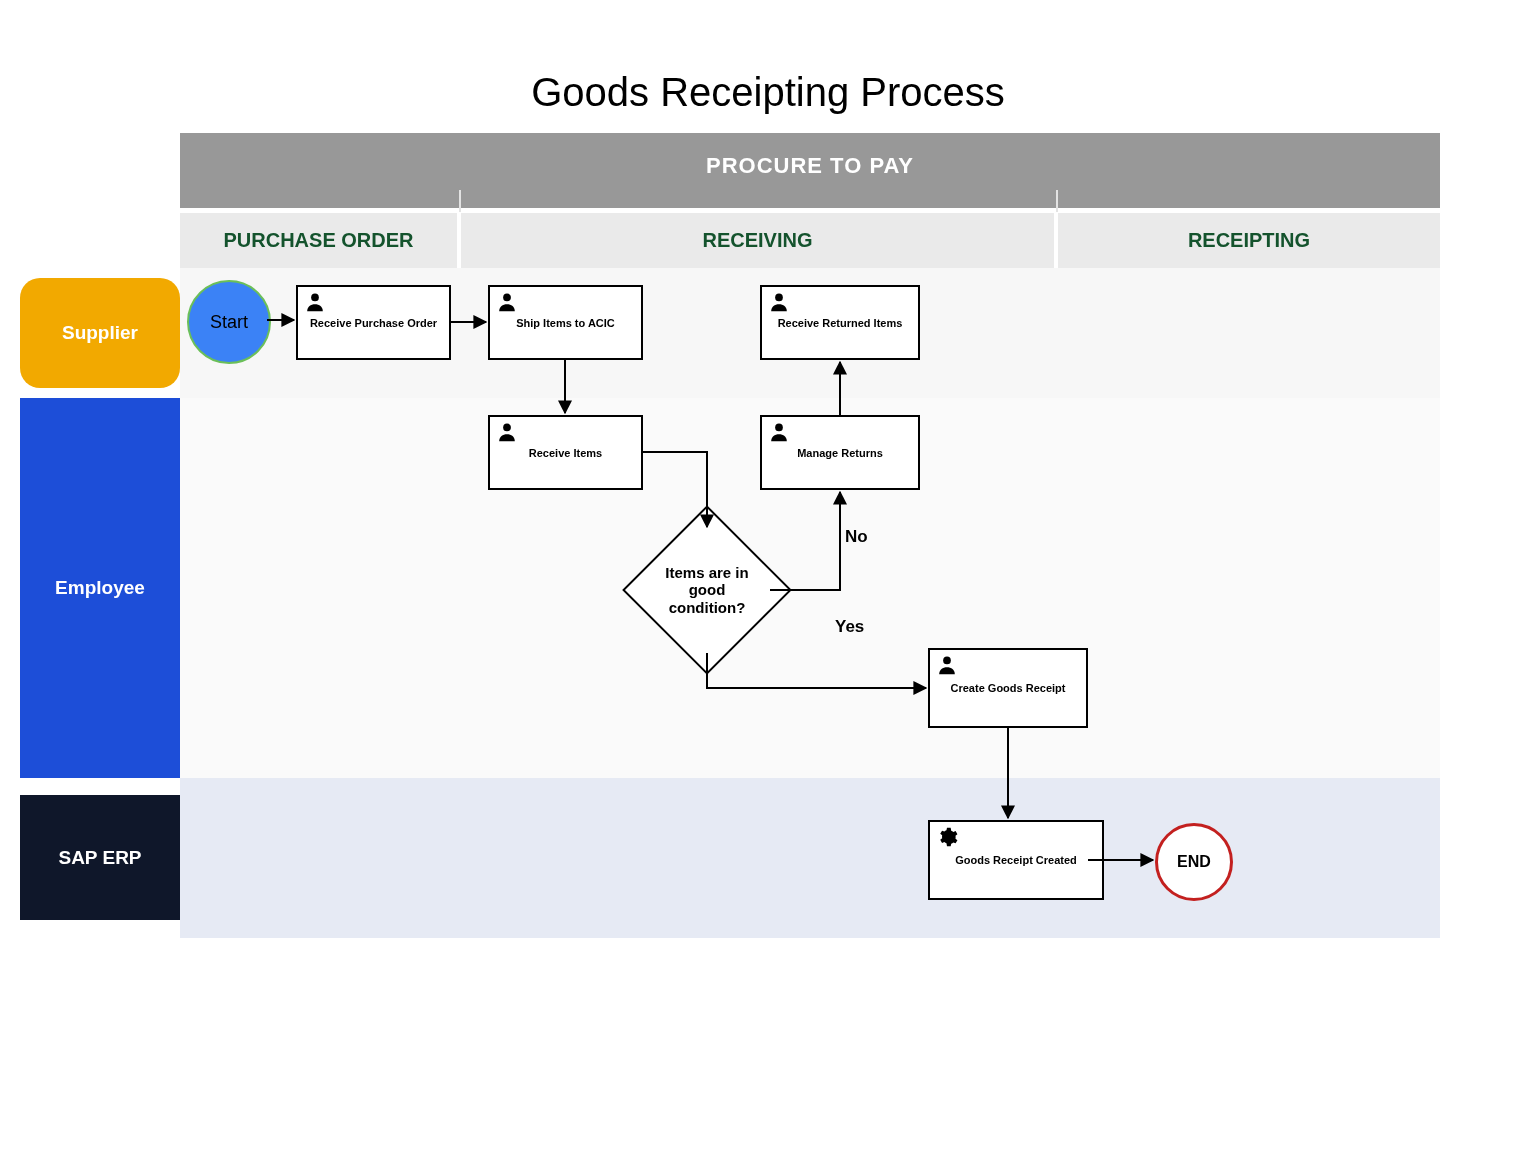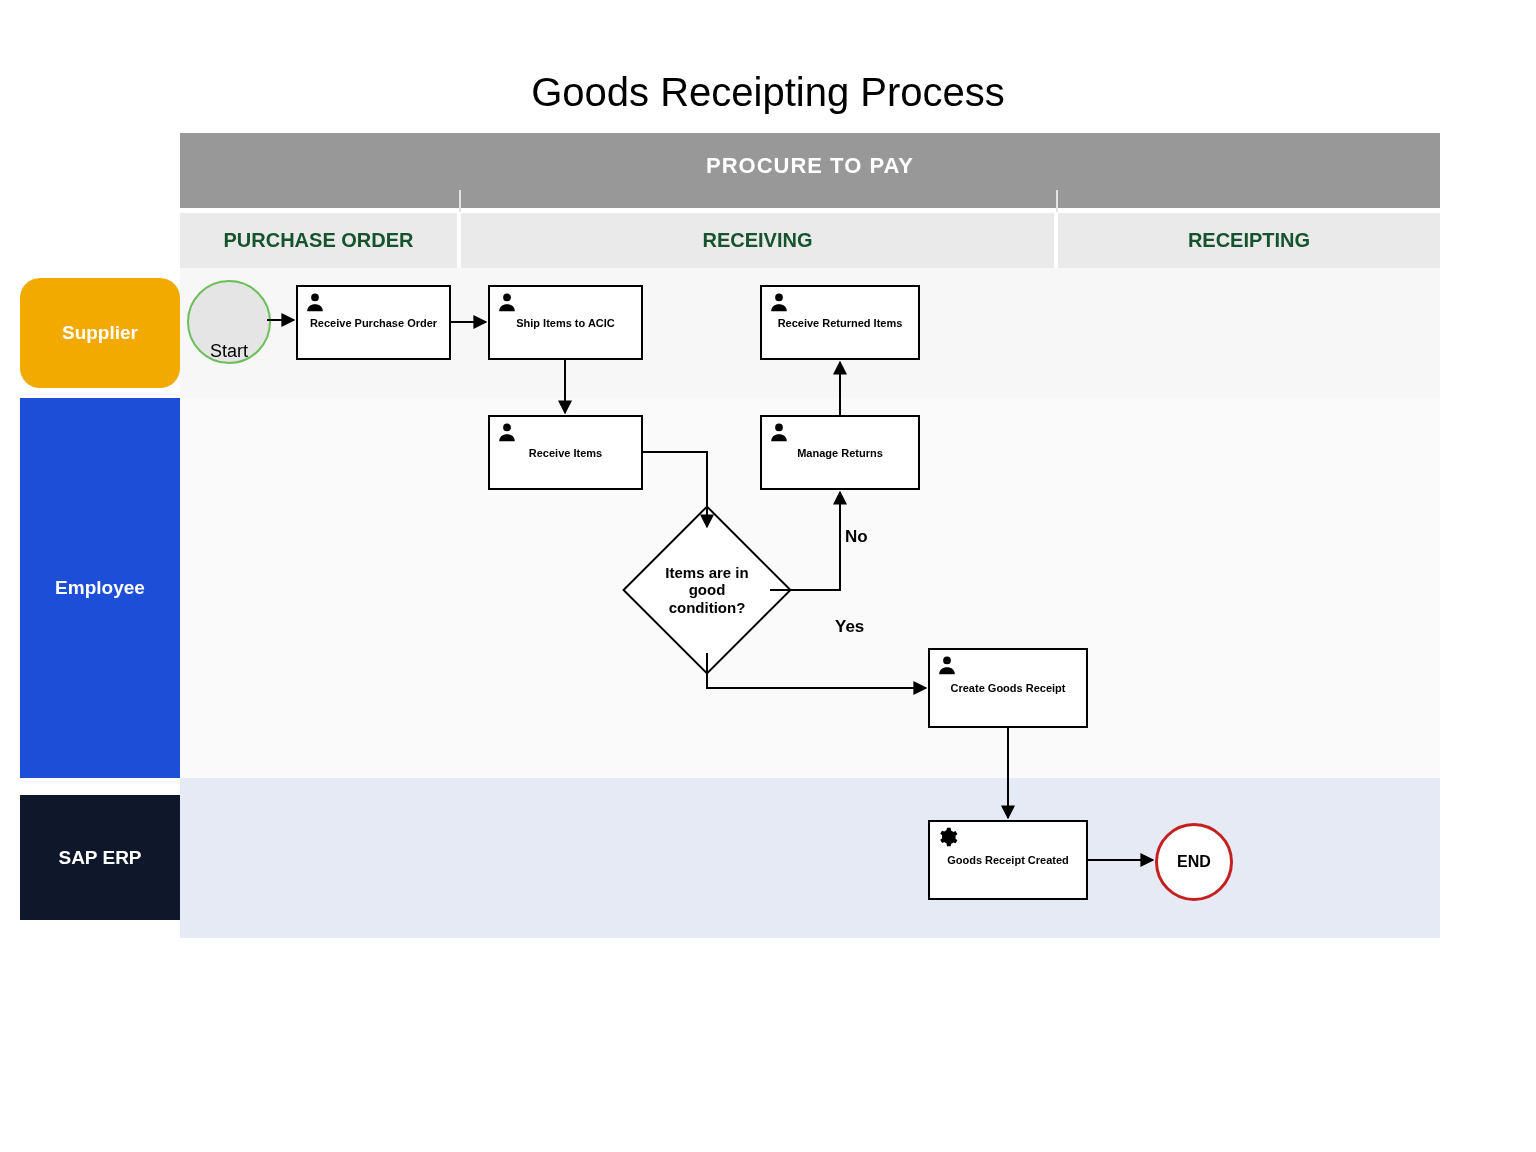--- a/index.html
+++ b/index.html
@@ -100,23 +100,23 @@
     left: 6px;
     top: 4px;
     width: 22px;
     height: 22px;
   }
   
   .start-circle {
     position: absolute;
     border: 2px solid #6bbf59;
     border-radius: 50%;
-    background: #e5e5e5;
-    display: flex;
-    align-items: flex-end;
+    background: #3b82f6;
+    display: flex;
+    align-items: center;
     justify-content: center;
     font-size: 18px;
   }
   .end-circle {
     position: absolute;
     border: 3px solid #c3201f;
     border-radius: 50%;
     background: #fff;
     display: flex;
     align-items: center;
@@ -234,21 +234,21 @@
 </div>
 
 <div class="pbox" style="left:928px; top:648px; width:160px; height:80px;">
   <svg class="person-icon" viewBox="0 0 24 24">
       <circle cx="12" cy="7" r="4.2" fill="#000"></circle>
       <path d="M3.5 22c0-4.7 3.8-7.5 8.5-7.5s8.5 2.8 8.5 7.5" fill="#000"></path>
     </svg>
   <span class="label">Create Goods Receipt</span>
 </div>
 
-<div class="pbox" style="left:928px; top:820px; width:160px; height:80px;">
+<div class="pbox" style="left:928px; top:820px; width:176px; height:80px;">
   <svg class="gear-icon" viewBox="0 0 24 24">
     <path fill="#000" d="M12 8.5A3.5 3.5 0 1 0 15.5 12 3.5 3.5 0 0 0 12 8.5Zm9.4 3.5a7.6 7.6 0 0 0-.12-1.34l2.1-1.64-2-3.46-2.47 1a7.6 7.6 0 0 0-2.32-1.34L16 2h-4l-.59 2.72a7.6 7.6 0 0 0-2.32 1.34l-2.47-1-2 3.46 2.1 1.64A7.6 7.6 0 0 0 6.6 12a7.6 7.6 0 0 0 .12 1.34l-2.1 1.64 2 3.46 2.47-1a7.6 7.6 0 0 0 2.32 1.34L12 22h4l.59-2.72a7.6 7.6 0 0 0 2.32-1.34l2.47 1 2-3.46-2.1-1.64A7.6 7.6 0 0 0 21.4 12Z"></path>
   </svg>
   <span class="label">Goods Receipt Created</span>
 </div>
 
 <div class="end-circle" style="left:1155px; top:823px; width:72px; height:72px;">
   <span>END</span>
 </div>
 

